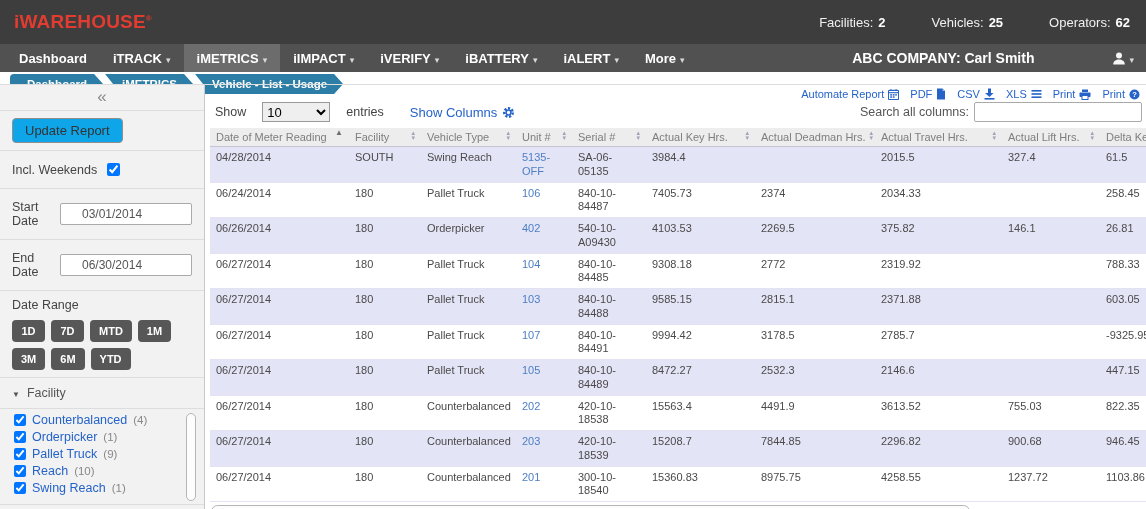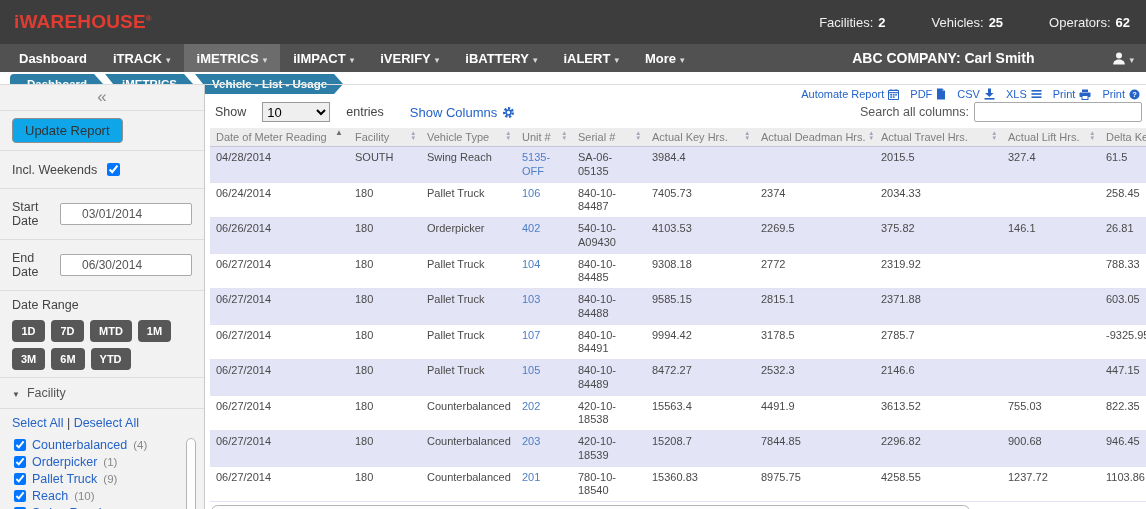--- a/index.html
+++ b/index.html
@@ -195,25 +195,20 @@
         <button class="dr-btn">1M</button>
         <button class="dr-btn">3M</button>
         <button class="dr-btn">6M</button>
         <button class="dr-btn">YTD</button>
       </div>
   </div>
   <div class="sec-head">
     <span class="sec-tri"></span>
     <span>Facility</span>
   </div>
-  <div class="selall-row">
-    <span class="lnk">Select All</span>
-    <span>|</span>
-    <span class="lnk">Deselect All</span>
-  </div>
   <div class="veh-list">
     <div class="vscroll"></div>
   <div class="veh-item">
         <input type="checkbox" checked="" style="">
         <span class="v-label lnk">Counterbalanced</span>
         <span class="v-count">(4)</span>
       </div>
       <div class="veh-item">
         <input type="checkbox" checked="" style="">
         <span class="v-label lnk">Orderpicker</span>
@@ -496,21 +491,21 @@
             <td>7844.85</td>
             <td>2296.82</td>
             <td>900.68</td>
             <td>946.45</td>
           </tr>
           <tr>
             <td>06/27/2014</td>
             <td>180</td>
             <td>Counterbalanced</td>
             <td><span class="unit-link">201</span></td>
-            <td>780-10-18540</td>
+            <td>300-10-18540</td>
             <td>15360.83</td>
             <td>8975.75</td>
             <td>4258.55</td>
             <td>1237.72</td>
             <td>1103.86</td>
           </tr>
         </tbody>
     </table>
   </div>
   <div class="hscroll"></div>

